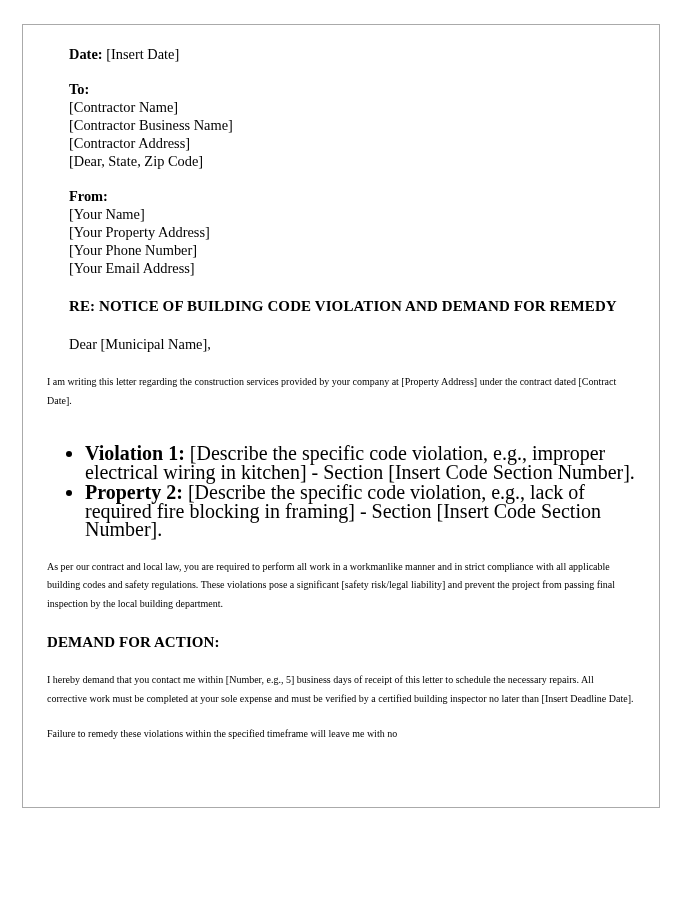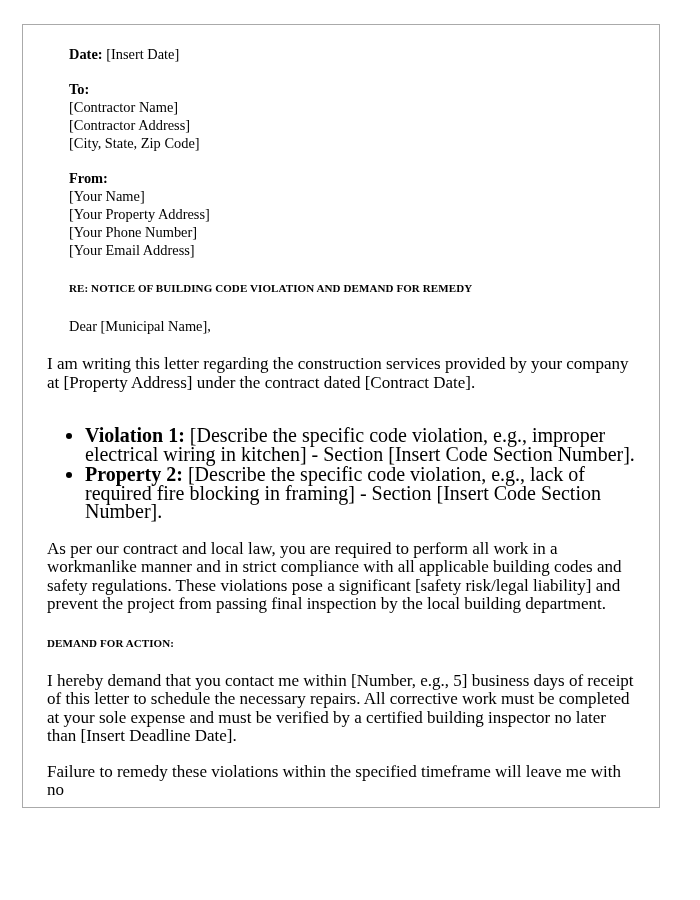--- a/index.html
+++ b/index.html
@@ -43,26 +43,26 @@
   .line {
     white-space: nowrap;
   }
   .bold {
     font-weight: bold;
   }
   .gap-md { height: 17px; }
   .gap-lg { height: 20px; }
   .heading {
     font-weight: bold;
-    font-size: 11px;
+    font-size: 15px;
     letter-spacing: 0.1px;
   }
   p.para {
     margin: 0;
-    font-size: 17px;
+    font-size: 10px;
     line-height: 18.5px;
     text-align: left;
   }
   ul.violations {
     margin: 0;
     padding-left: 38px;
     list-style-type: disc;
   }
   ul.violations li {
     margin: 0 0 2px 0;
@@ -82,22 +82,23 @@
     <div class="content">
 
       <div class="line date-line">
         <span class="bold">Date:</span><span>&nbsp;</span><span>[Insert Date]</span>
       </div>
 
       <div class="gap-md"></div>
 
       <div class="line indent-1 bold">To:</div>
       <div class="line indent-1">[Contractor Name]</div>
+      <div class="line indent-1">[Contractor Business Name]</div>
       <div class="line indent-1">[Contractor Address]</div>
-      <div class="line indent-1">[City, State, Zip Code]</div>
+      <div class="line indent-1">[Dear, State, Zip Code]</div>
 
       <div class="gap-md"></div>
 
       <div class="line indent-1 bold">From:</div>
       <div class="line indent-1">[Your Name]</div>
       <div class="line indent-1">[Your Property Address]</div>
       <div class="line indent-1">[Your Phone Number]</div>
       <div class="line indent-1">[Your Email Address]</div>
 
       <div class="gap-lg"></div>

